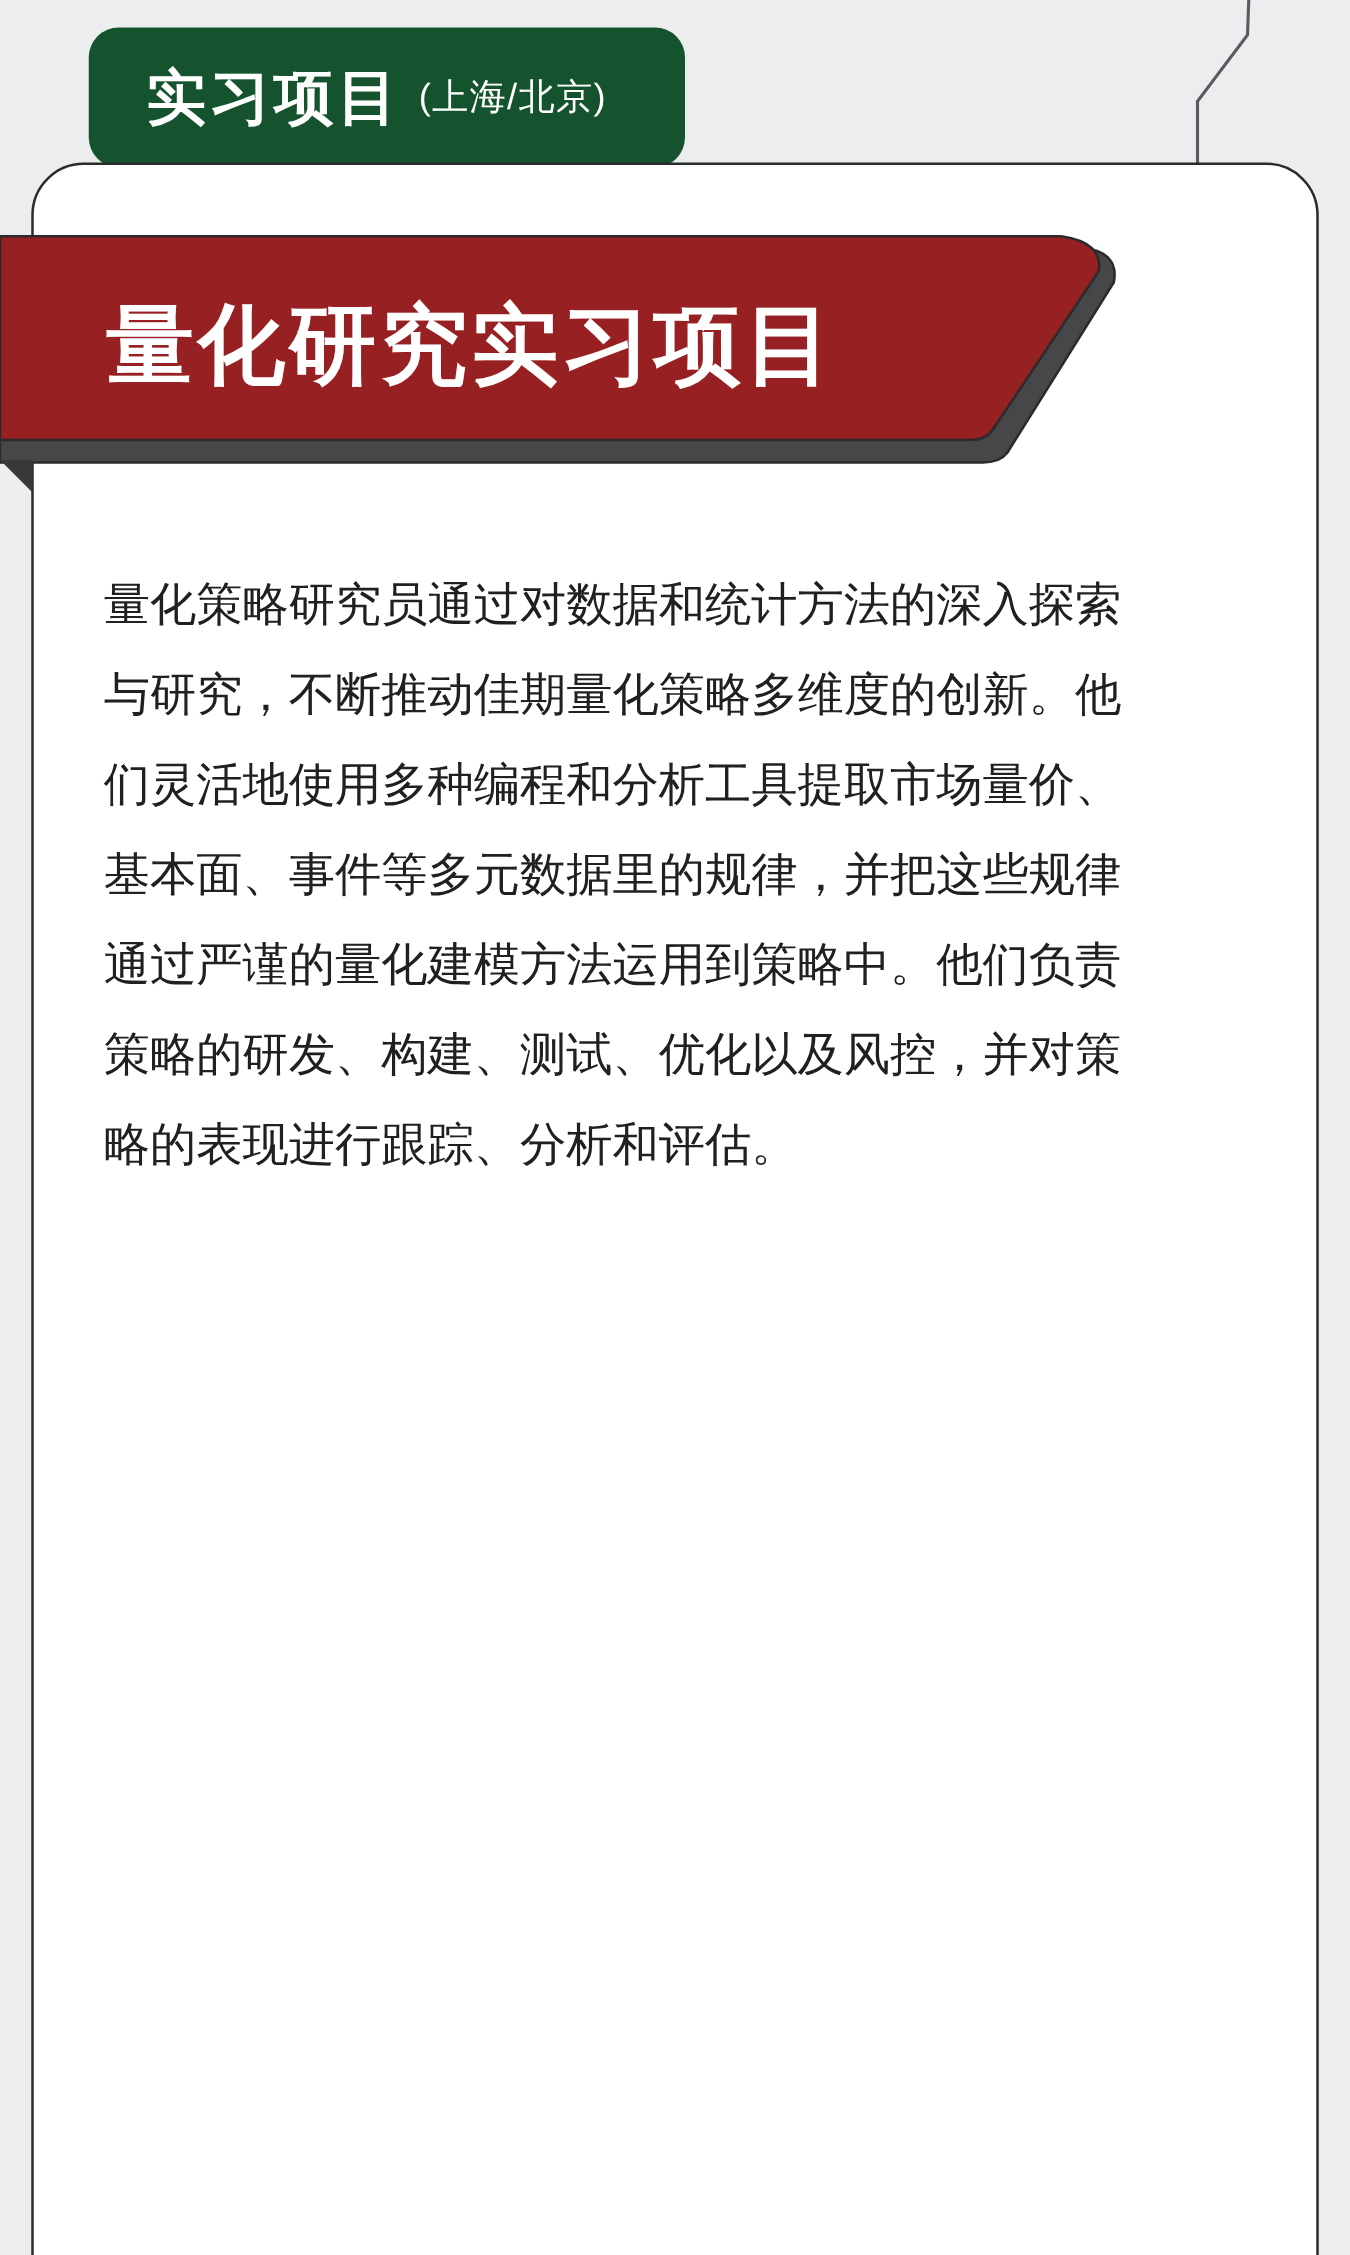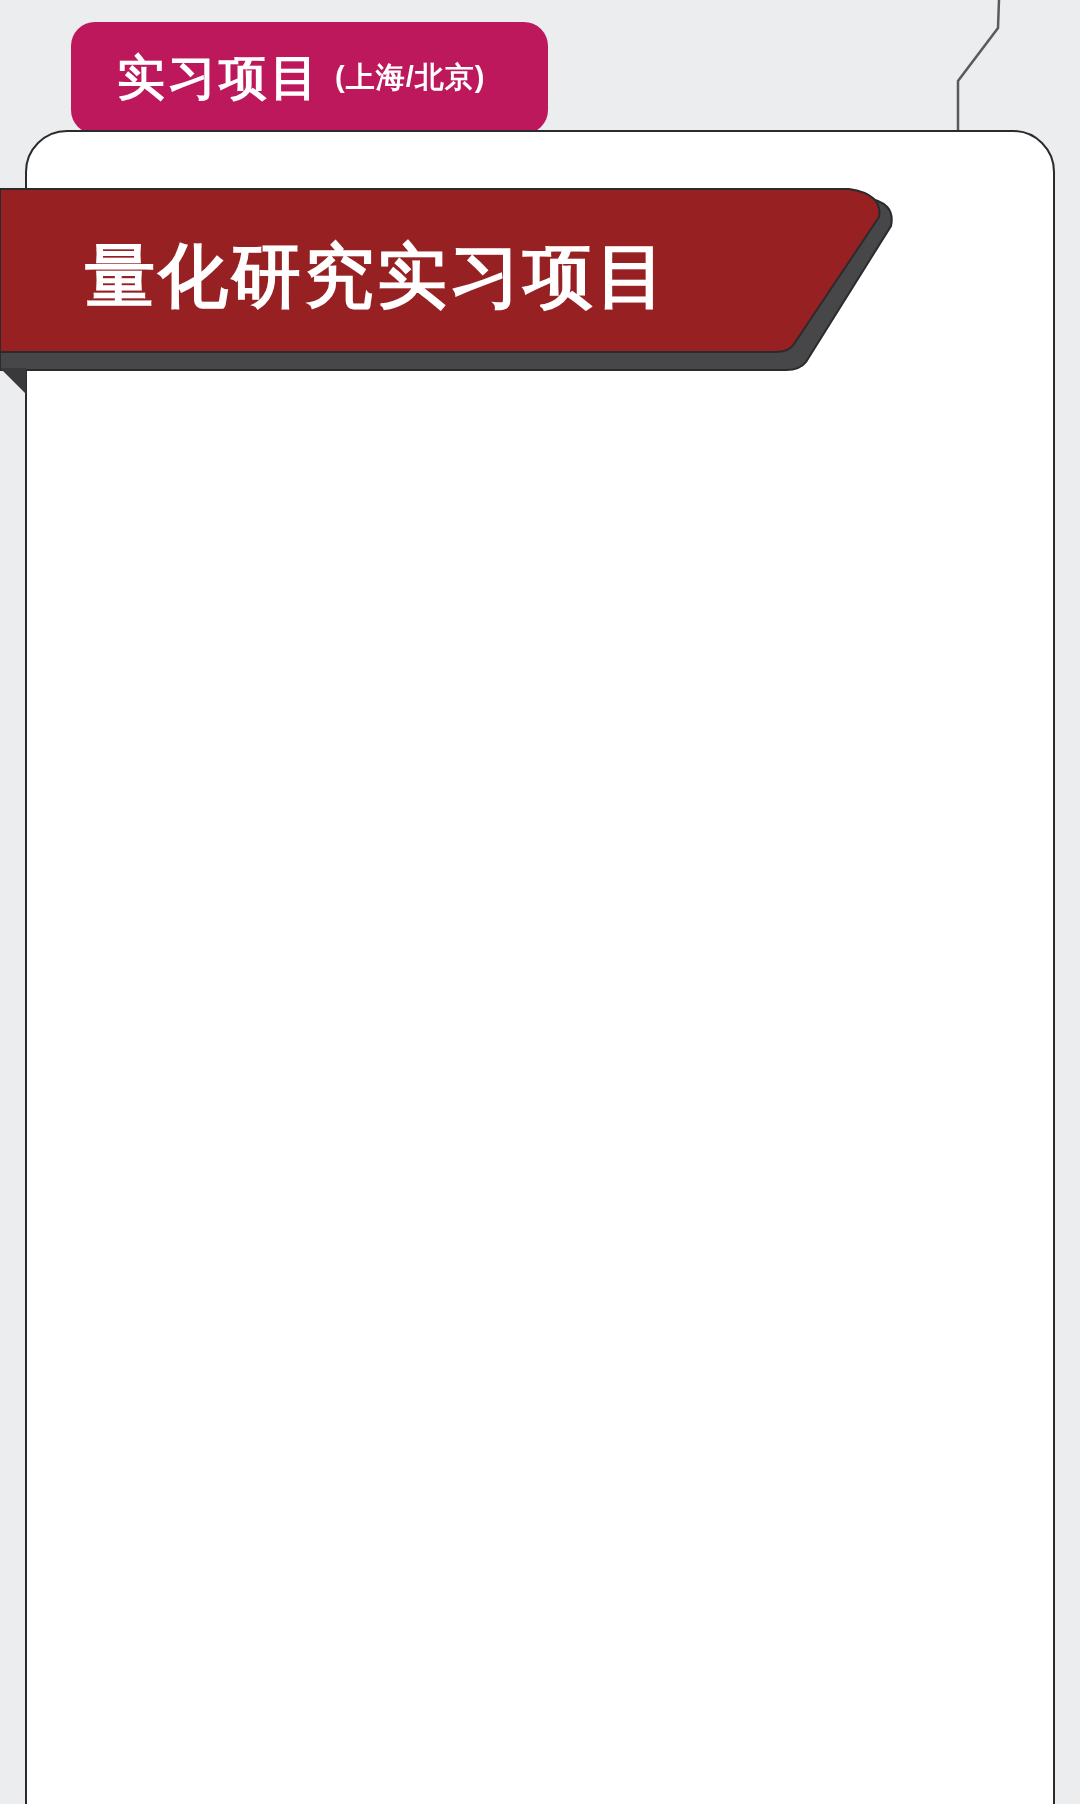--- a/index.html
+++ b/index.html
@@ -14,32 +14,32 @@
 
   
   #fold-line-svg {
     left: 0; top: 0; width: 1080px; height: 1804px;
     z-index: 0; pointer-events: none;
   }
 
   
   .header-tab {
     left: 71px; top: 22px; width: 477px; height: 112px;
-    background: #be185d;
+    background: #14532d;
     border-radius: 24px;
     z-index: 1;
     display: flex; align-items: center;
     padding-left: 46px; box-sizing: border-box;
     color: #ffffff; white-space: nowrap;
   }
   .header-tab .tab-title {
     font-size: 48px; font-weight: 800; letter-spacing: 3px;
   }
   .header-tab .tab-sub {
-    font-size: 29px; font-weight: 700; margin-left: 14px; letter-spacing: 1px;
+    font-size: 29px; font-weight: 400; margin-left: 14px; letter-spacing: 1px;
   }
 
   
   .content-card {
     left: 25px; top: 130px; width: 1030px; height: 1700px;
     background: #ffffff;
     border: 2px solid #2b2b2d;
     border-radius: 42px 42px 0 0;
     box-sizing: border-box;
     z-index: 2;
@@ -89,13 +89,20 @@
 
 <svg id="ribbon-svg" class="abs" viewBox="0 0 1080 400" xmlns="http://www.w3.org/2000/svg">
   <path d="M0,198 L866,198 Q896,202 891,226 L806,362 Q800,370 786,370 L0,370 Z" fill="#47474a" stroke="#2b2b2d" stroke-width="2"></path>
   <path d="M0,368 L26,368 L26,394 Z" fill="#39393c"></path>
   <path d="M0,189 L849,189 Q883,194 879,217 L794,344 Q789,352 776,352 L0,352 Z" fill="#972023" stroke="#2b2b2d" stroke-width="2"></path>
 </svg>
 
 <div class="banner-title abs">量化研究实习项目</div>
 
 <div class="body-text abs">
+  <p>量化策略研究员通过对数据和统计方法的深入探索
+与研究，不断推动佳期量化策略多维度的创新。他
+们灵活地使用多种编程和分析工具提取市场量价、
+基本面、事件等多元数据里的规律，并把这些规律
+通过严谨的量化建模方法运用到策略中。他们负责
+策略的研发、构建、测试、优化以及风控，并对策
+略的表现进行跟踪、分析和评估。</p>
 </div>
 
 </body></html>

